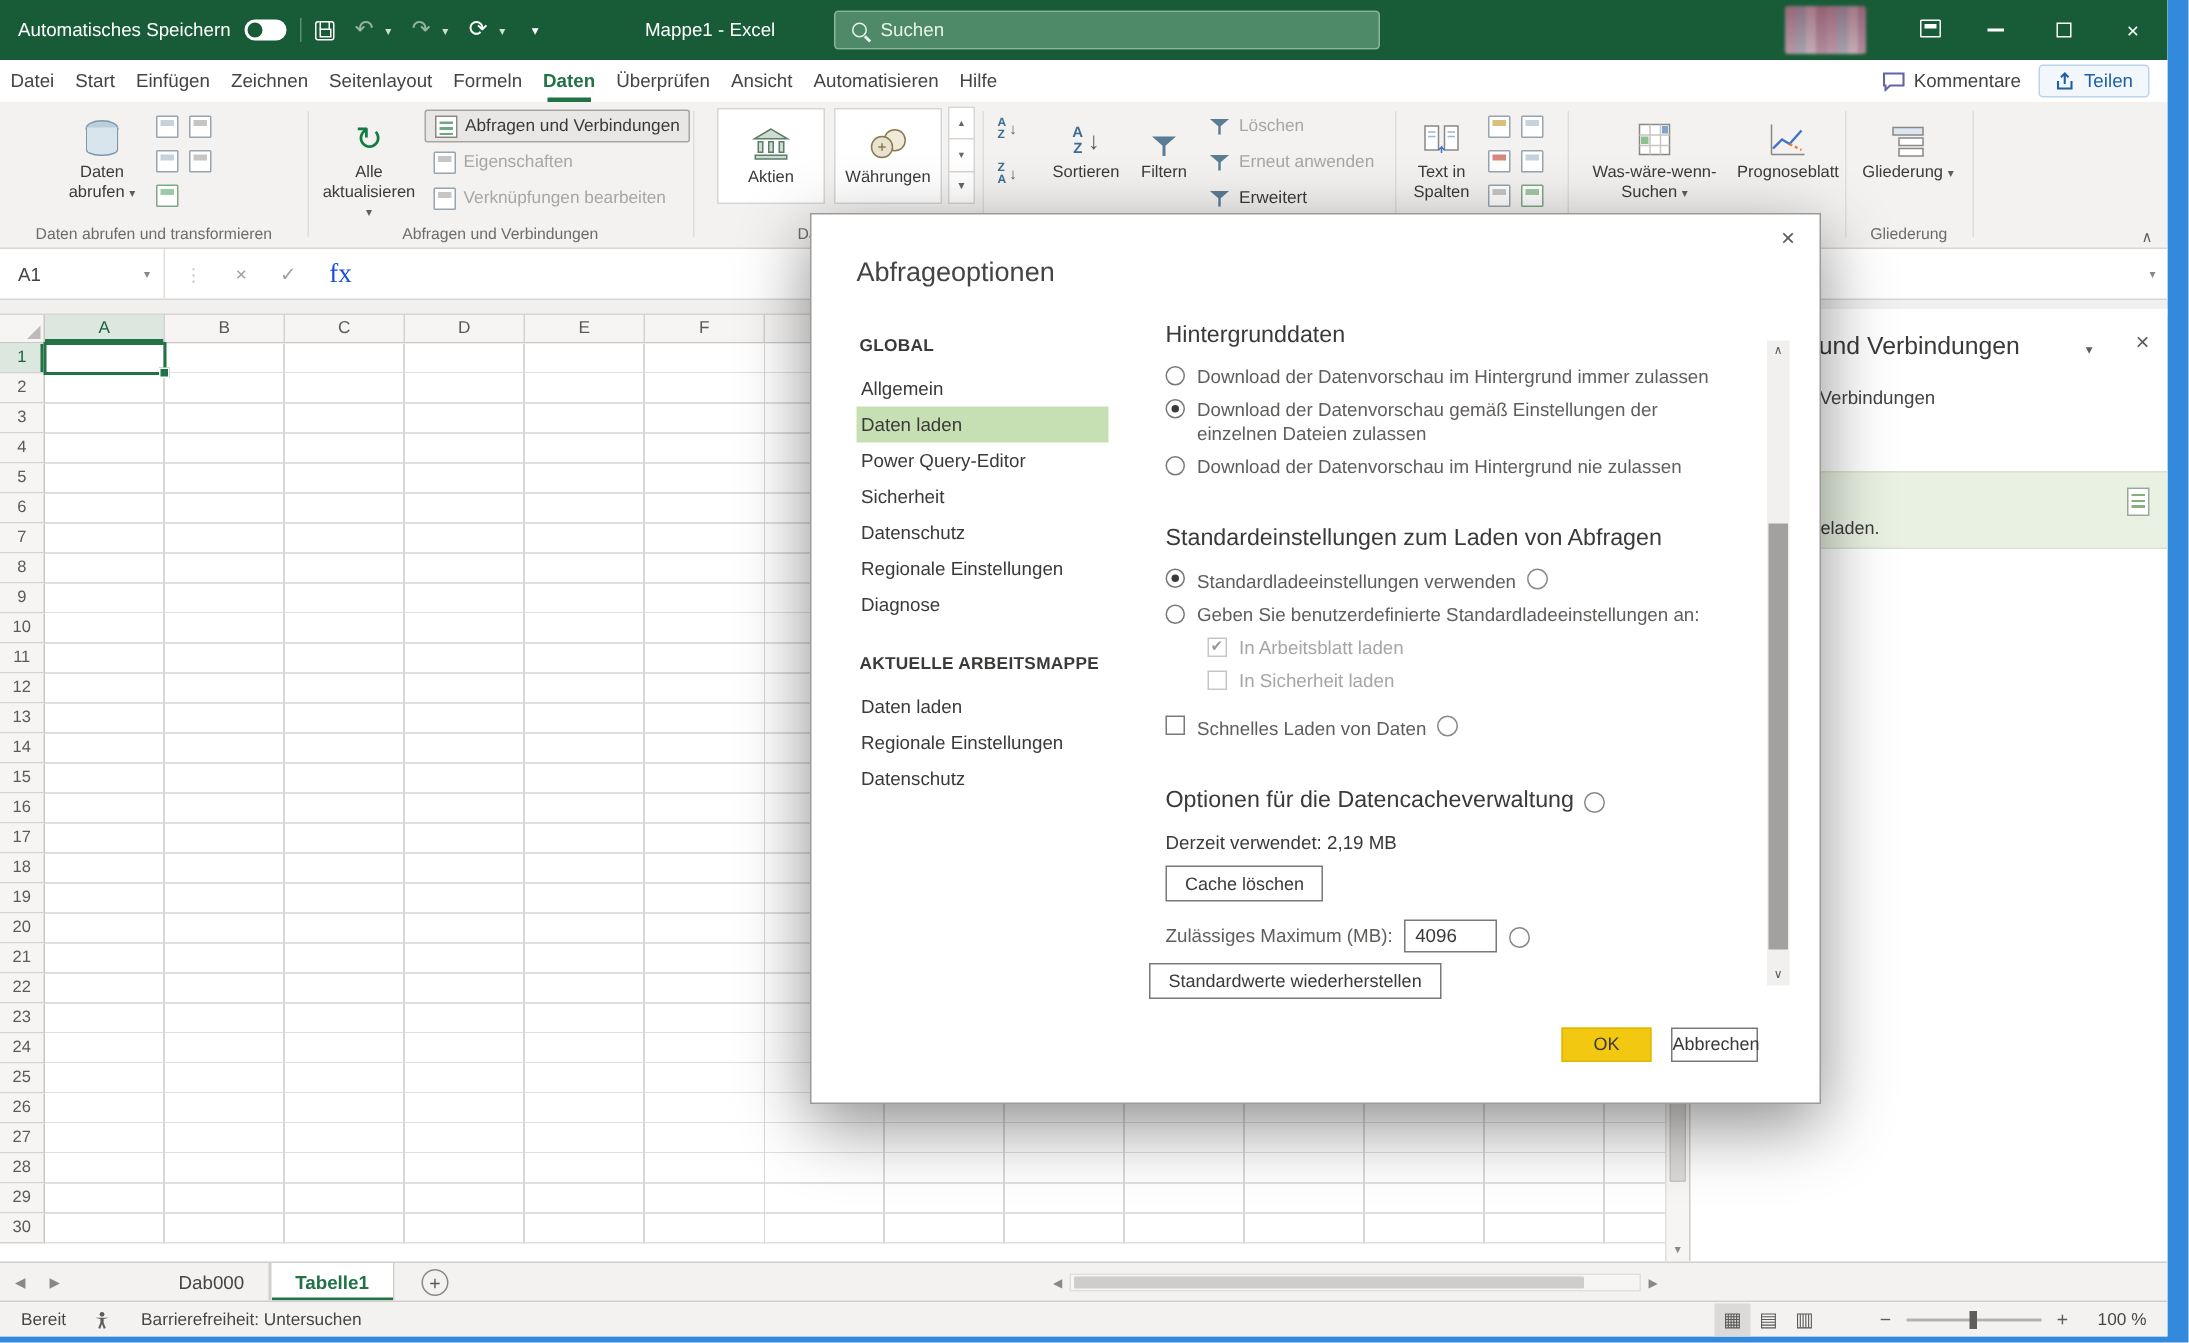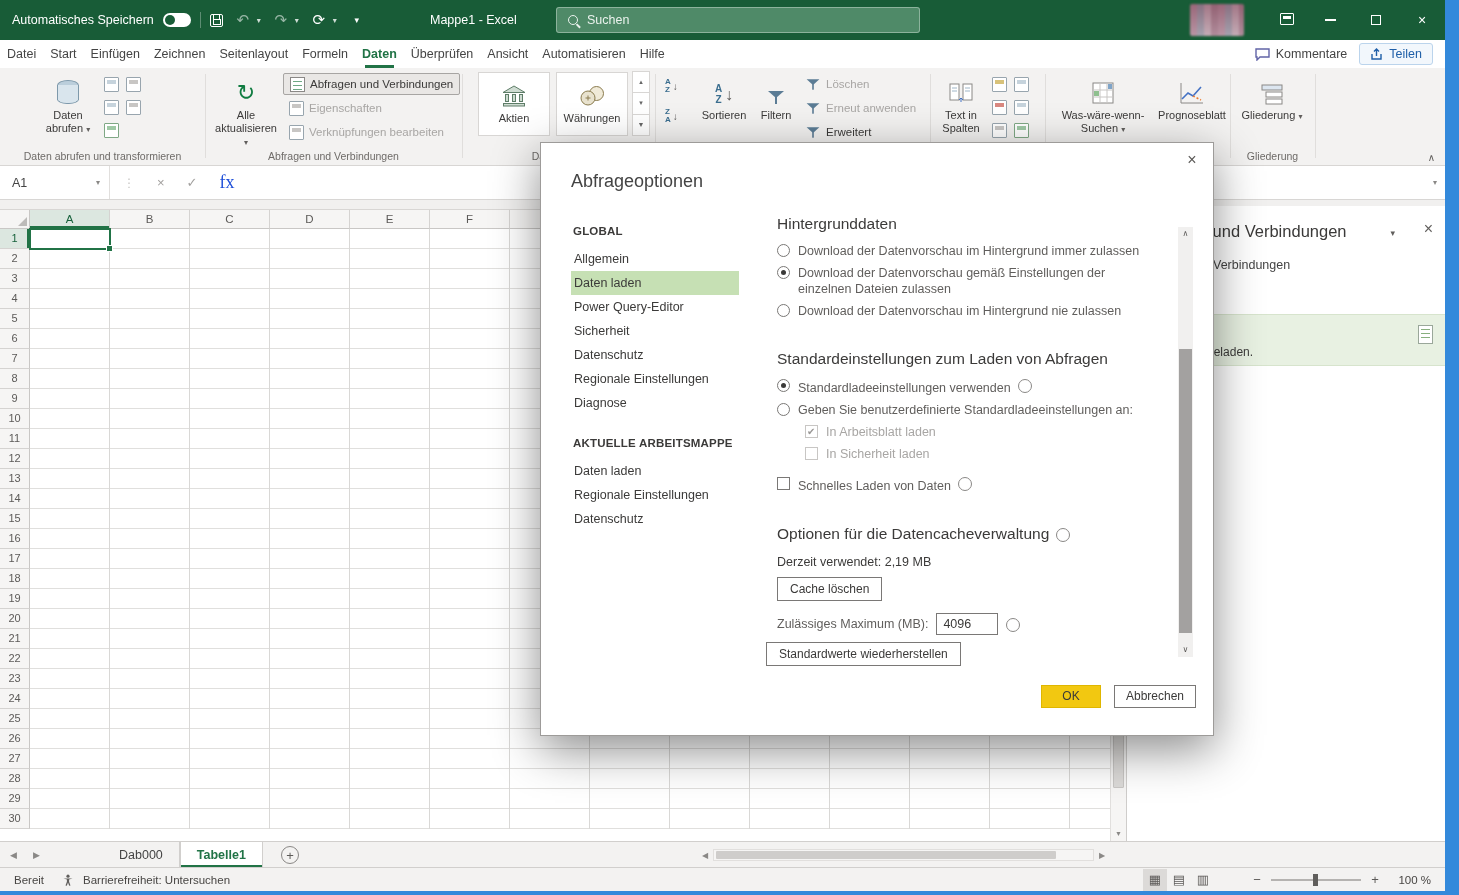--- a/index.html
+++ b/index.html
@@ -118,21 +118,21 @@
 .stab.active{background:#FFF;color:#217346;font-weight:700;box-shadow:inset 0 -2px 0 #217346;border-left:1px solid #D1CFCD}
 .addsheet{position:absolute;left:281px;top:4px;width:18px;height:18px;border-radius:50%;border:1px solid #8A8886;color:#5C5A58;display:flex;align-items:center;justify-content:center;font-size:13px;line-height:1}
 .hscroll{position:absolute;left:697px;top:5px;width:413px;height:16px;display:flex;align-items:center}
 .hs-btn{width:16px;text-align:center;font-size:8px;color:#8A8886}
 .hs-track{flex:1;height:12px;background:#F6F5F4;border:1px solid #E1DFDD;position:relative}
 .hs-thumb{position:absolute;left:2px;top:1px;bottom:1px;width:340px;background:#CFCDCB;border-radius:1px}
 
 
 .statusbar{position:absolute;left:0;top:867px;width:100%;height:24px;background:#F3F2F1;border-top:1px solid #D1CFCD;font-size:11.5px;color:#484644;z-index:6}
 .st-left{position:absolute;left:14px;top:0;height:100%;display:flex;align-items:center;gap:18px}
-.st-acc{display:flex;align-items:center;gap:9px}
+.st-acc{display:flex;align-items:center;gap:20px}
 .views{position:absolute;right:230px;top:0;height:100%;display:flex;align-items:center}
 .views span{width:24px;text-align:center;font-size:13px;color:#5C5A58;line-height:22px}
 .views span.active{background:#DCDAD8}
 .zoomer{position:absolute;right:14px;top:0;height:100%;display:flex;align-items:center;gap:9px}
 .zoomer .zsign{font-size:13px;color:#5C5A58;width:10px;text-align:center}
 .ztrack{width:90px;height:2px;background:#B5B3B1;position:relative}
 .zknob{position:absolute;left:42px;top:-5px;width:5px;height:12px;background:#605E5C}
 .zlabel{width:42px;text-align:right}
 
 
@@ -168,21 +168,21 @@
 .cb{width:13px;height:13px;border:1px solid #7A7876;flex:none;margin-top:1px;position:relative;background:#FFF}
 .cb.dis{border-color:#C8C6C4}
 .cb.on::after{content:"✔";position:absolute;left:1px;top:-2px;font-size:10px;color:#9A9896}
 .info{display:inline-flex;width:14px;height:14px;border:1px solid #8A8886;border-radius:50%;align-items:center;justify-content:center;font-size:9.5px;color:#605E5C;font-family:"Liberation Serif",serif;font-style:italic;margin-left:7px;flex:none;transform:translateY(1px)}
 .usedtxt{margin-top:12px;color:#3B3A39}
 .btn{display:inline-block;border:1px solid #7A7876;background:#FFF;color:#3B3A39;font-size:12px;padding:4px 12px;margin-top:8px}
 .maxrow{margin-top:12px;display:flex;align-items:center;gap:8px;color:#605E5C}
 .maxinput{width:62px;height:22px;border:1px solid #7A7876;font-size:12.5px;padding:0 6px;font-family:"Liberation Sans",sans-serif;color:#3B3A39}
 .restorebtn{position:absolute;left:225px;top:499px;border:1px solid #7A7876;background:#FFF;color:#3B3A39;font-size:12px;padding:4px 12px}
 .okbtn{position:absolute;left:500px;top:542px;width:60px;height:23px;background:#F2C811;border:1px solid #DFB600;color:#3B3A39;text-align:center;line-height:21px;font-size:12px}
-.cancelbtn{position:absolute;left:573px;top:542px;width:82px;height:23px;background:#FFF;border:1px solid #7A7876;color:#3B3A39;text-align:center;line-height:21px;font-size:12px}
+.cancelbtn{position:absolute;left:573px;top:542px;width:58px;height:23px;background:#FFF;border:1px solid #7A7876;color:#3B3A39;line-height:21px;font-size:12px}
 .dscroll{position:absolute;right:20px;top:84px;width:15px;height:430px;background:#F1F0EF}
 .ds-a{position:absolute;left:0;right:0;height:14px;text-align:center;font-size:8px;color:#5C5A58;line-height:14px}
 .ds-a.bottom{bottom:0}
 .ds-thumb{position:absolute;left:1px;right:1px;top:122px;height:284px;background:#A3A1A0}
 svg{display:block}
 </style>
 </head>
 <body>
 
 <div class="win">

